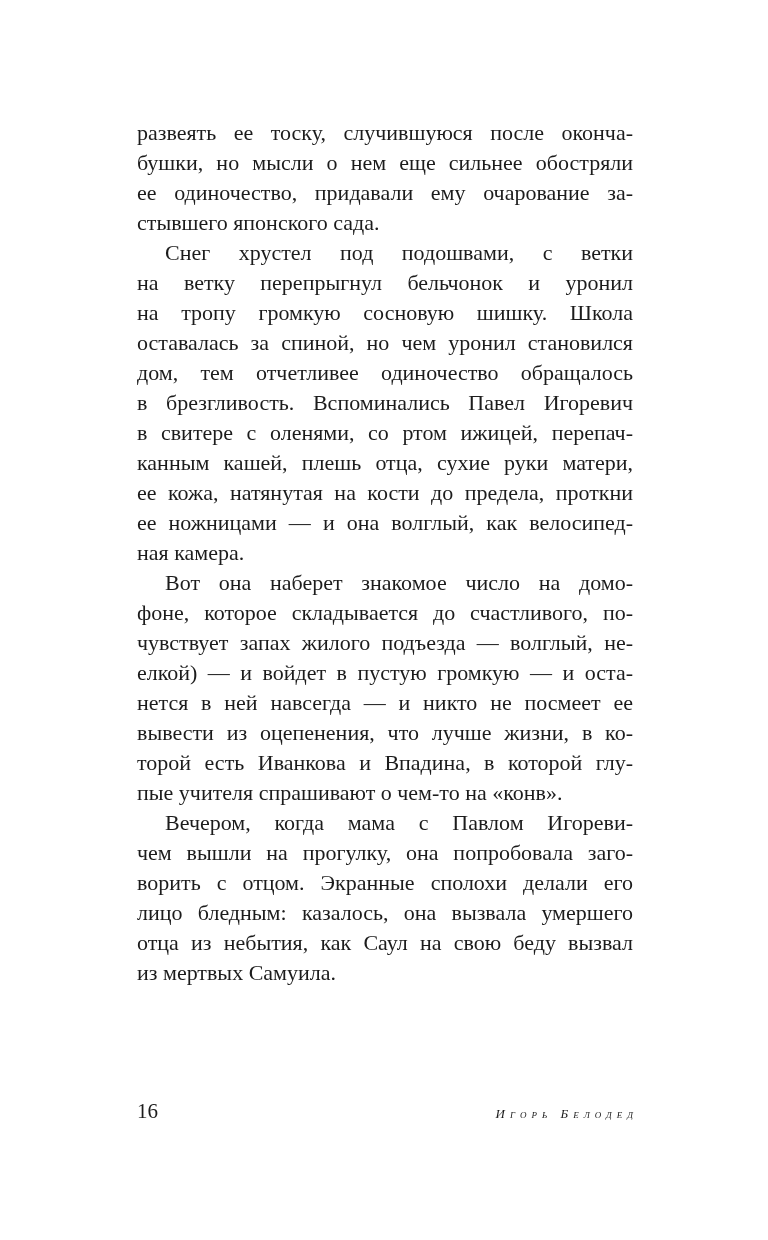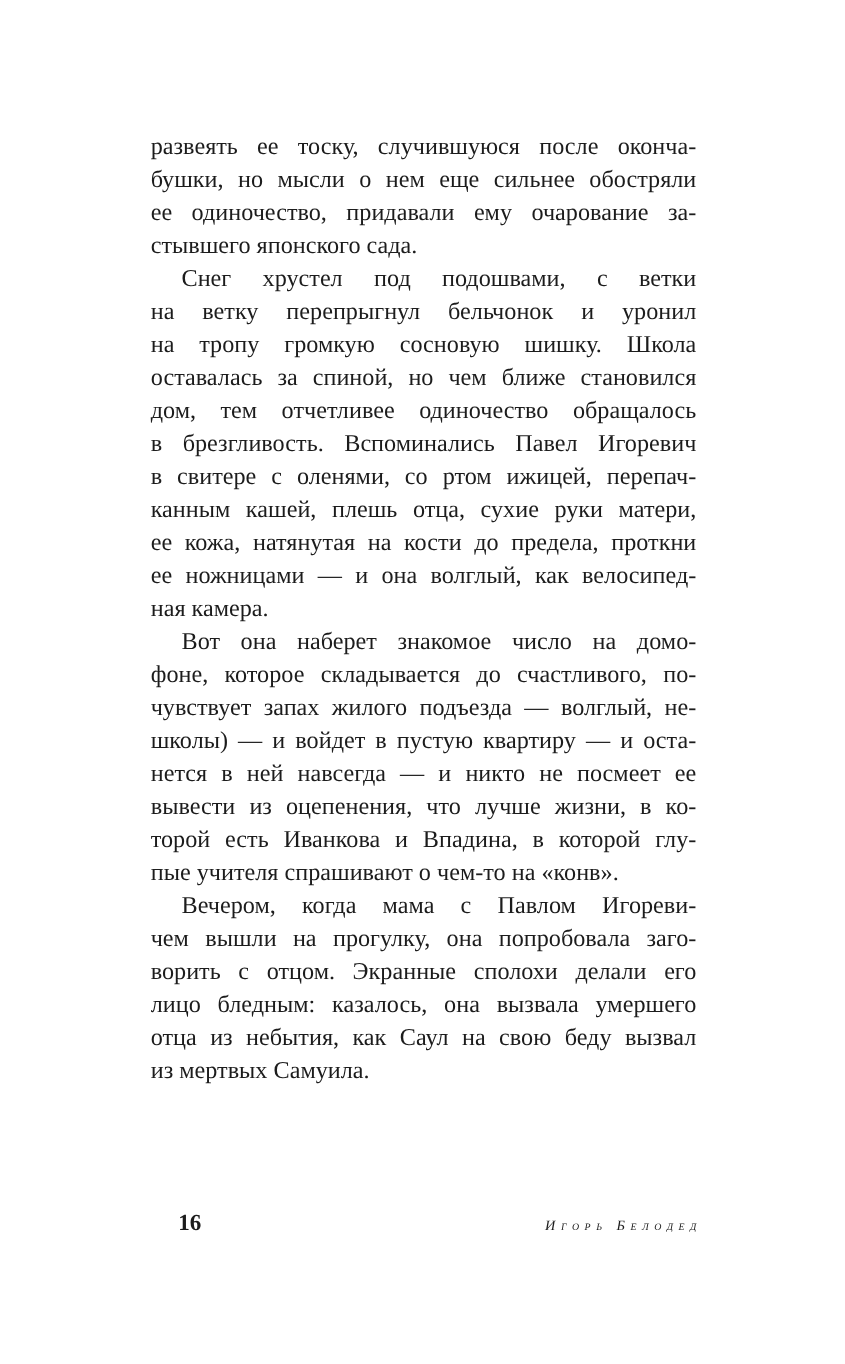--- a/index.html
+++ b/index.html
@@ -40,24 +40,23 @@
   .line.last{ text-align-last:left; }
   .page-footer{
     position:absolute;
     left:137px;top:1098px;
     width:496px;
     display:flex;
     justify-content:space-between;
     align-items:baseline;
   }
   .page-number{
-    font-weight:bold;
+    font-weight:normal;
     font-size:21px;
     line-height:26px;
-    margin-left:25px;
   }
   .running-author{
     font-variant:small-caps;
     font-size:13px;
     line-height:26px;
     letter-spacing:5px;
     margin-right:-5px;
     font-style:italic;
   }
 </style>
@@ -69,34 +68,34 @@
       <div class="para">
         <div class="line">развеять ее тоску, случившуюся после оконча-</div>
         <div class="line">бушки, но мысли о нем еще сильнее обостряли</div>
         <div class="line">ее одиночество, придавали ему очарование за-</div>
         <div class="line last">стывшего японского сада.</div>
       </div>
       <div class="para">
         <div class="line indent">Снег хрустел под подошвами, с ветки</div>
         <div class="line">на ветку перепрыгнул бельчонок и уронил</div>
         <div class="line">на тропу громкую сосновую шишку. Школа</div>
-        <div class="line">оставалась за спиной, но чем ближе становился</div>
+        <div class="line">оставалась за спиной, но чем уронил становился</div>
         <div class="line">дом, тем отчетливее одиночество обращалось</div>
         <div class="line">в брезгливость. Вспоминались Павел Игоревич</div>
         <div class="line">в свитере с оленями, со ртом ижицей, перепач-</div>
         <div class="line">канным кашей, плешь отца, сухие руки матери,</div>
         <div class="line">ее кожа, натянутая на кости до предела, проткни</div>
         <div class="line">ее ножницами — и она волглый, как велосипед-</div>
         <div class="line last">ная камера.</div>
       </div>
       <div class="para">
         <div class="line indent">Вот она наберет знакомое число на домо-</div>
         <div class="line">фоне, которое складывается до счастливого, по-</div>
         <div class="line">чувствует запах жилого подъезда — волглый, не-</div>
-        <div class="line">школы) — и войдет в пустую квартиру — и оста-</div>
+        <div class="line">елкой) — и войдет в пустую громкую — и оста-</div>
         <div class="line">нется в ней навсегда — и никто не посмеет ее</div>
         <div class="line">вывести из оцепенения, что лучше жизни, в ко-</div>
         <div class="line">торой есть Иванкова и Впадина, в которой глу-</div>
         <div class="line last">пые учителя спрашивают о чем-то на «конв».</div>
       </div>
       <div class="para">
         <div class="line indent">Вечером, когда мама с Павлом Игореви-</div>
         <div class="line">чем вышли на прогулку, она попробовала заго-</div>
         <div class="line">ворить с отцом. Экранные сполохи делали его</div>
         <div class="line">лицо бледным: казалось, она вызвала умершего</div>

